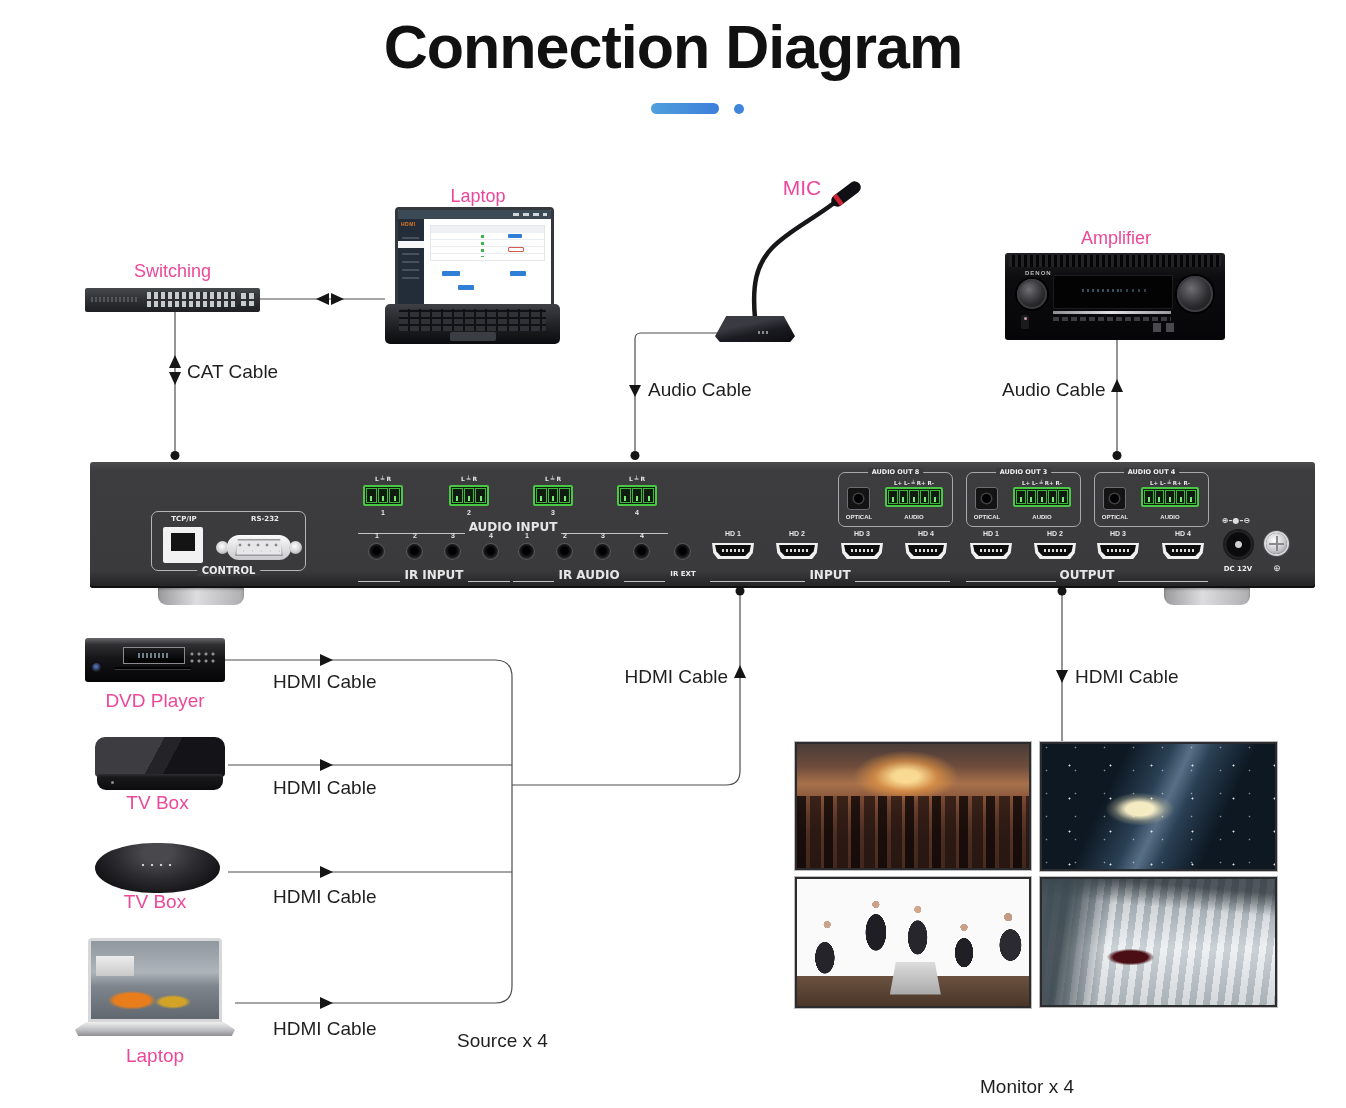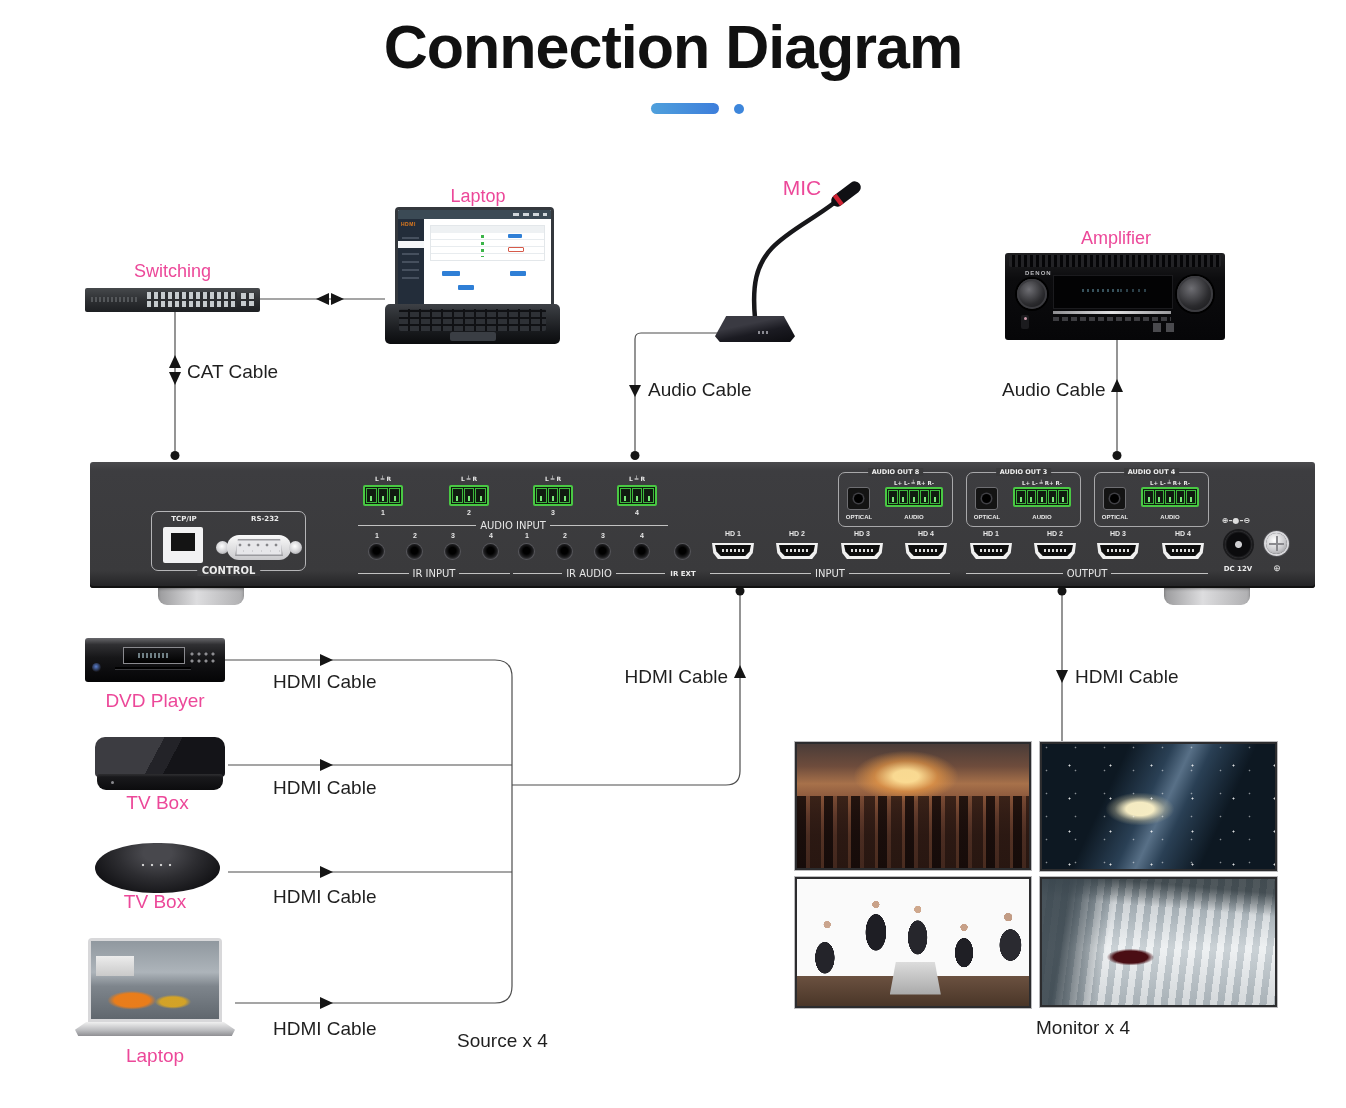--- a/index.html
+++ b/index.html
@@ -18,21 +18,21 @@
   
   #wires{position:absolute;left:0;top:0;pointer-events:none}
   
   .unit{position:absolute;left:90px;top:462px;width:1225px;height:126px;border-radius:3px;
         background:linear-gradient(#4a4a4d 0,#3d3d40 7%,#3a3a3c 86%,#222224 100%);
         box-shadow:inset 0 -2px 0 #111}
   .foot{position:absolute;top:586px;width:86px;height:19px;border-radius:0 0 9px 9px;
         background:linear-gradient(90deg,#9a9a9c,#dddddf 45%,#aeaeb0);box-shadow:inset 0 3px 3px rgba(0,0,0,.35)}
   .pl{position:absolute;font-size:7px;font-weight:bold;color:#ececec;text-align:center;white-space:nowrap;
       font-family:"DejaVu Sans",sans-serif}
-  .secline{position:absolute;display:flex;align-items:center;gap:4px;font-size:10px;font-weight:normal;
+  .secline{position:absolute;display:flex;align-items:flex-end;gap:4px;font-size:12px;font-weight:bold;
            color:#e6e6e6;white-space:nowrap;font-family:"DejaVu Sans",sans-serif}
   .secline::before,.secline::after{content:"";flex:1 1 auto;height:1px;background:#c2c2c2}
   .ctl-box{position:absolute;left:61px;top:49px;width:153px;height:58px;border:1px solid #b5b5b7;border-radius:7px}
   .sec-break{position:absolute;bottom:-6px;left:50%;transform:translateX(-50%);background:#3a3a3c;
              padding:0 5px;font-size:10px;font-weight:bold;color:#ececec;white-space:nowrap;
              font-family:"DejaVu Sans",sans-serif}
   .rj45{position:absolute;left:11px;top:15px;width:40px;height:36px;background:#f2f2f3;border-radius:2px}
   .rj45::before{content:"";position:absolute;left:8px;right:8px;top:4px;height:6px;
                 background:repeating-linear-gradient(90deg,#9a9a9a 0 2px,#1a1a1a 2px 4px)}
   .rj45::after{content:"";position:absolute;left:6px;right:6px;top:4px;bottom:10px;background:#141414;
@@ -546,15 +546,15 @@
   <div class="devlbl" style="left:100px;top:1045px;width:110px;font-size:19px">Laptop</div>
 
   <div class="lbl" style="left:457px;top:1030px">Source x 4</div>
 
   <div class="mon mon-city"></div>
   <div class="mon mon-galaxy"></div>
   <div class="mon mon-meeting">
     <div class="mon-laptop-shape"></div>
   </div>
   <div class="mon mon-race"></div>
-  <div class="lbl" style="left:980px;top:1017px;width:150px;text-align:right">Monitor x 4</div>
+  <div class="lbl" style="left:980px;top:1076px;width:150px;text-align:left">Monitor x 4</div>
 
 </div>
 
 </body></html>

